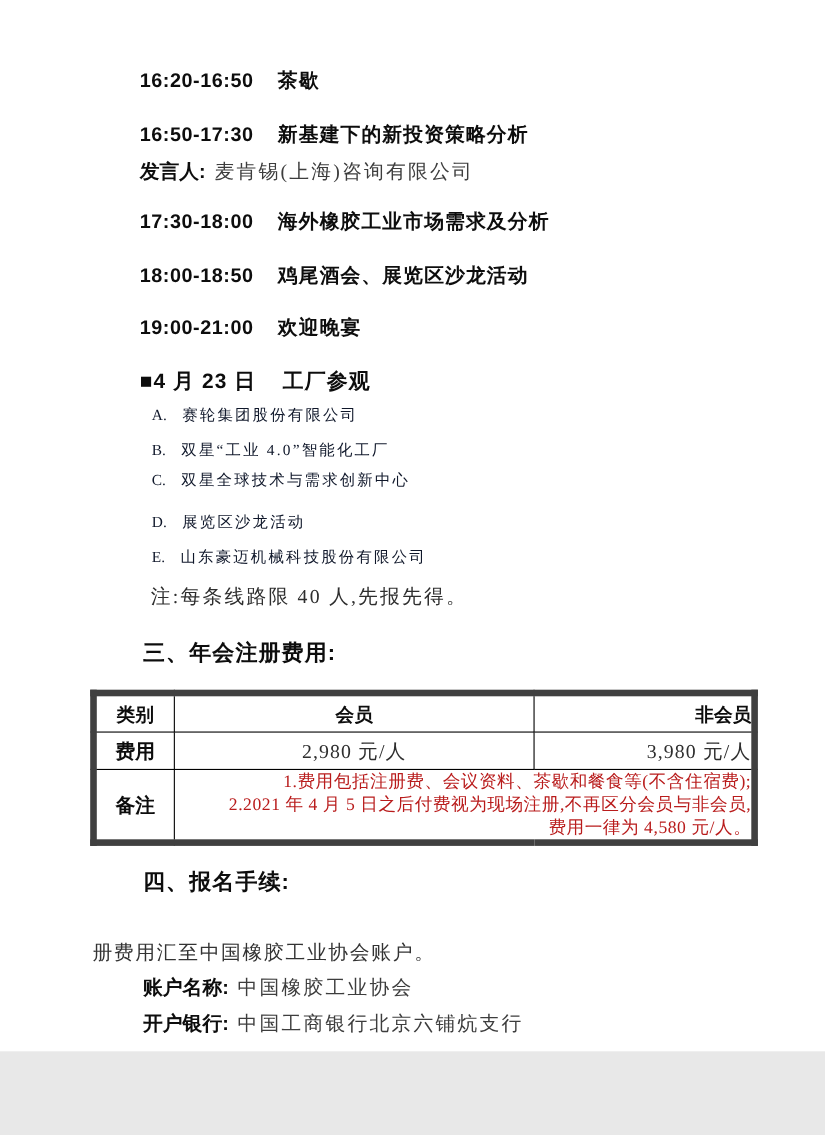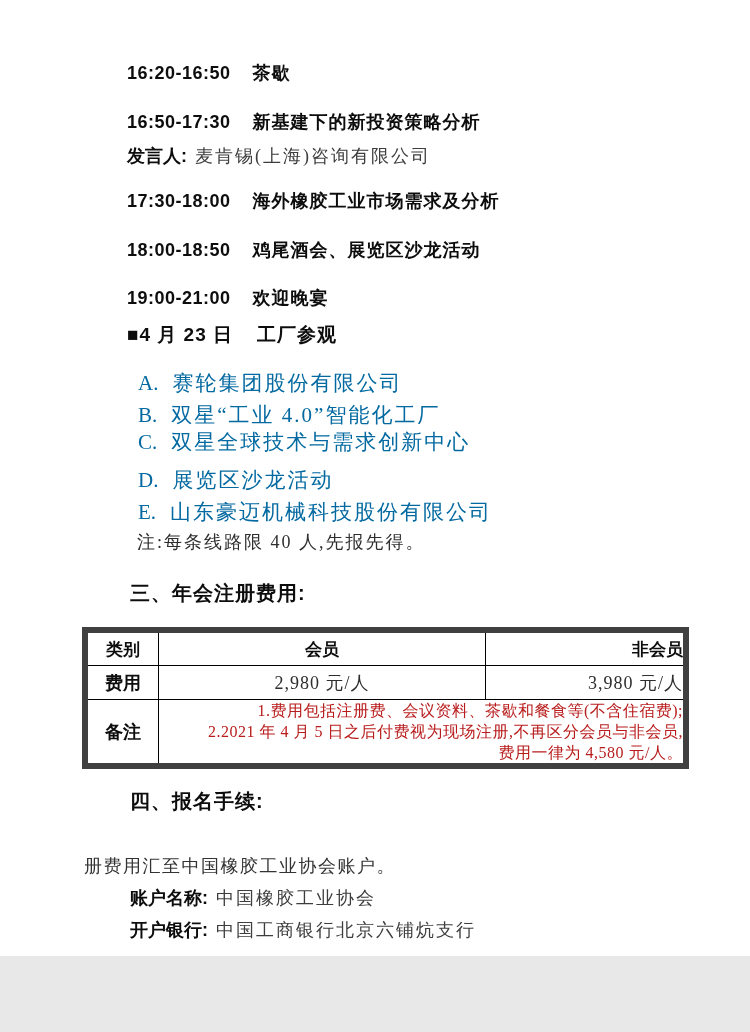--- a/index.html
+++ b/index.html
@@ -20,21 +20,21 @@
   }
   .sched{left:127px;font-size:18px;letter-spacing:1px;}
   .sched .time{margin-right:22px;letter-spacing:0.5px;}
   .speaker-line{left:127px;font-size:18px;}
   .speaker-line .val{
     font-family:"Liberation Serif","DejaVu Serif",serif;
     font-weight:normal;color:#3d3d3d;letter-spacing:2px;margin-left:8px;
   }
   .fv-heading{left:127px;font-size:19px;letter-spacing:1px;}
   .fv-heading .date{margin-right:24px;}
-  .litem{left:138px;font-size:21px;letter-spacing:2px;color:#0369a1;}
+  .litem{left:138px;font-size:14px;letter-spacing:2px;color:#0f172a;}
   .litem .letter{letter-spacing:0;margin-right:14px;}
   .note-line{left:137px;font-size:18px;letter-spacing:2px;color:#2e2e2e;}
   .sec-heading{left:130px;font-size:20px;letter-spacing:1px;}
   .para-line{font-size:18px;letter-spacing:1.5px;color:#333333;}
   .acct-line{left:130px;font-size:18px;}
   .acct-line .val{
     font-family:"Liberation Serif","DejaVu Serif",serif;
     font-weight:normal;color:#3d3d3d;letter-spacing:2px;margin-left:8px;
   }
   
@@ -83,21 +83,21 @@
   </div>
 
   <div class="abs sched bold-cjk" style="top:238px">
     <span class="time">18:00-18:50</span><span>鸡尾酒会、展览区沙龙活动</span>
   </div>
 
   <div class="abs sched bold-cjk" style="top:286px">
     <span class="time">19:00-21:00</span><span>欢迎晚宴</span>
   </div>
 
-  <div class="abs fv-heading bold-cjk" style="top:322px">
+  <div class="abs fv-heading bold-cjk" style="top:334px">
     <span>■</span><span class="date">4 月 23 日</span><span>工厂参观</span>
   </div>
 
   <div class="abs litem" style="top:369px">
     <span class="letter">A.</span><span>赛轮集团股份有限公司</span>
   </div>
   <div class="abs litem" style="top:401px">
     <span class="letter">B.</span><span>双星“工业 4.0”智能化工厂</span>
   </div>
   <div class="abs litem" style="top:428px">

